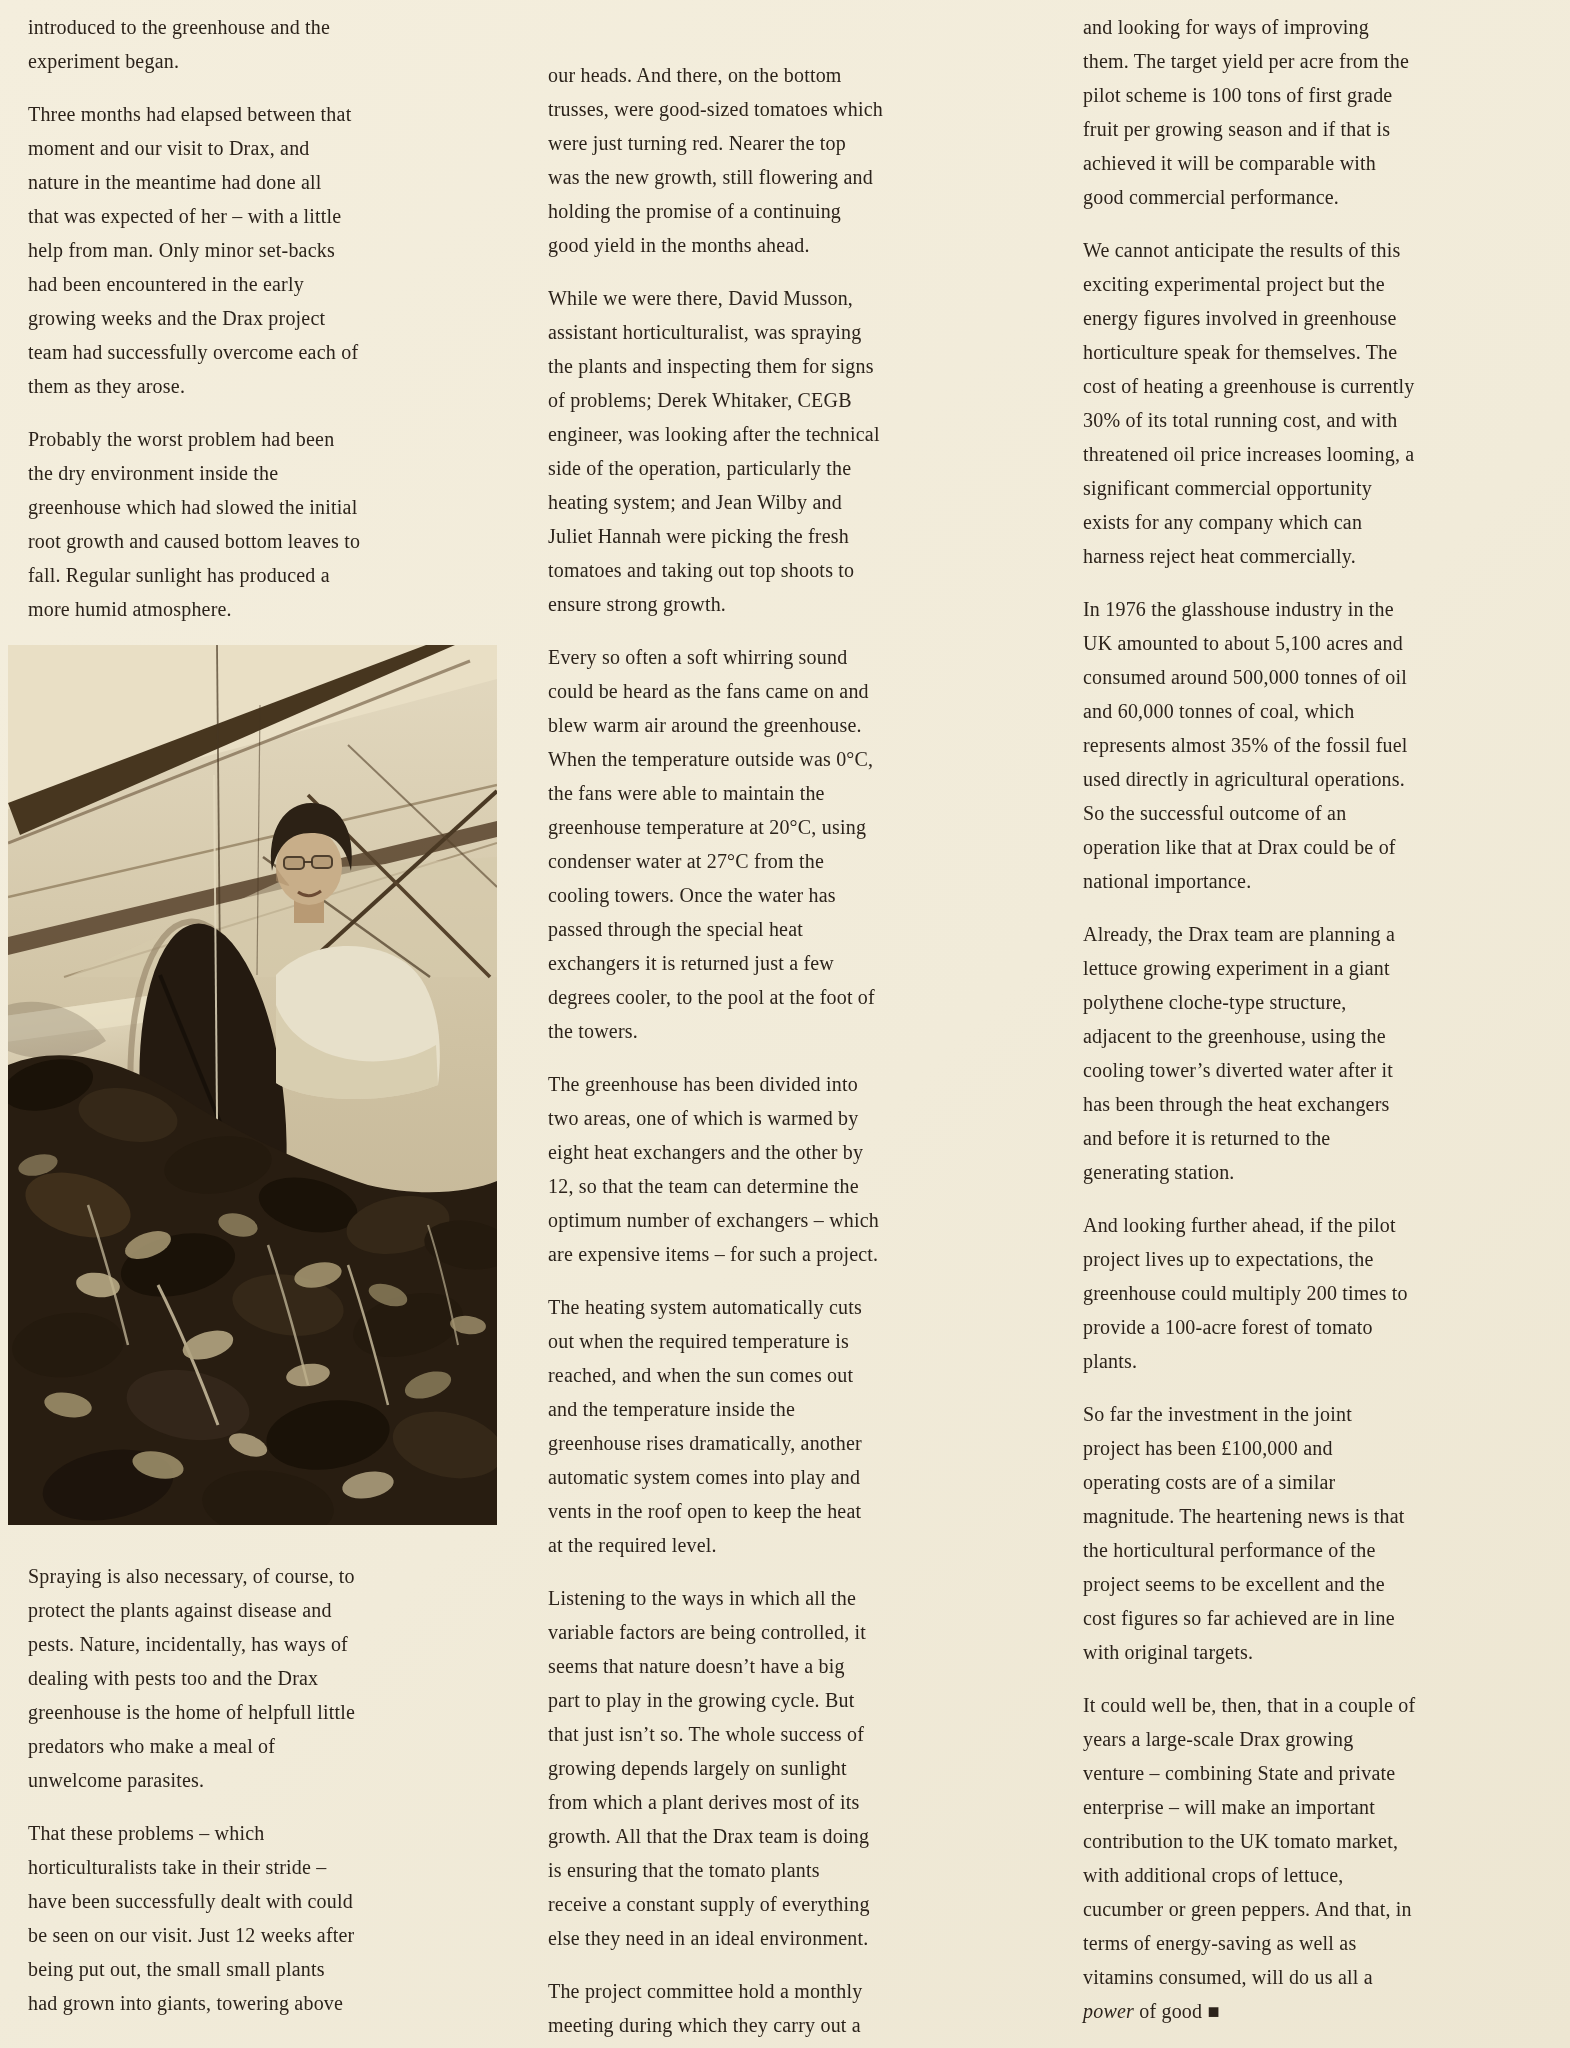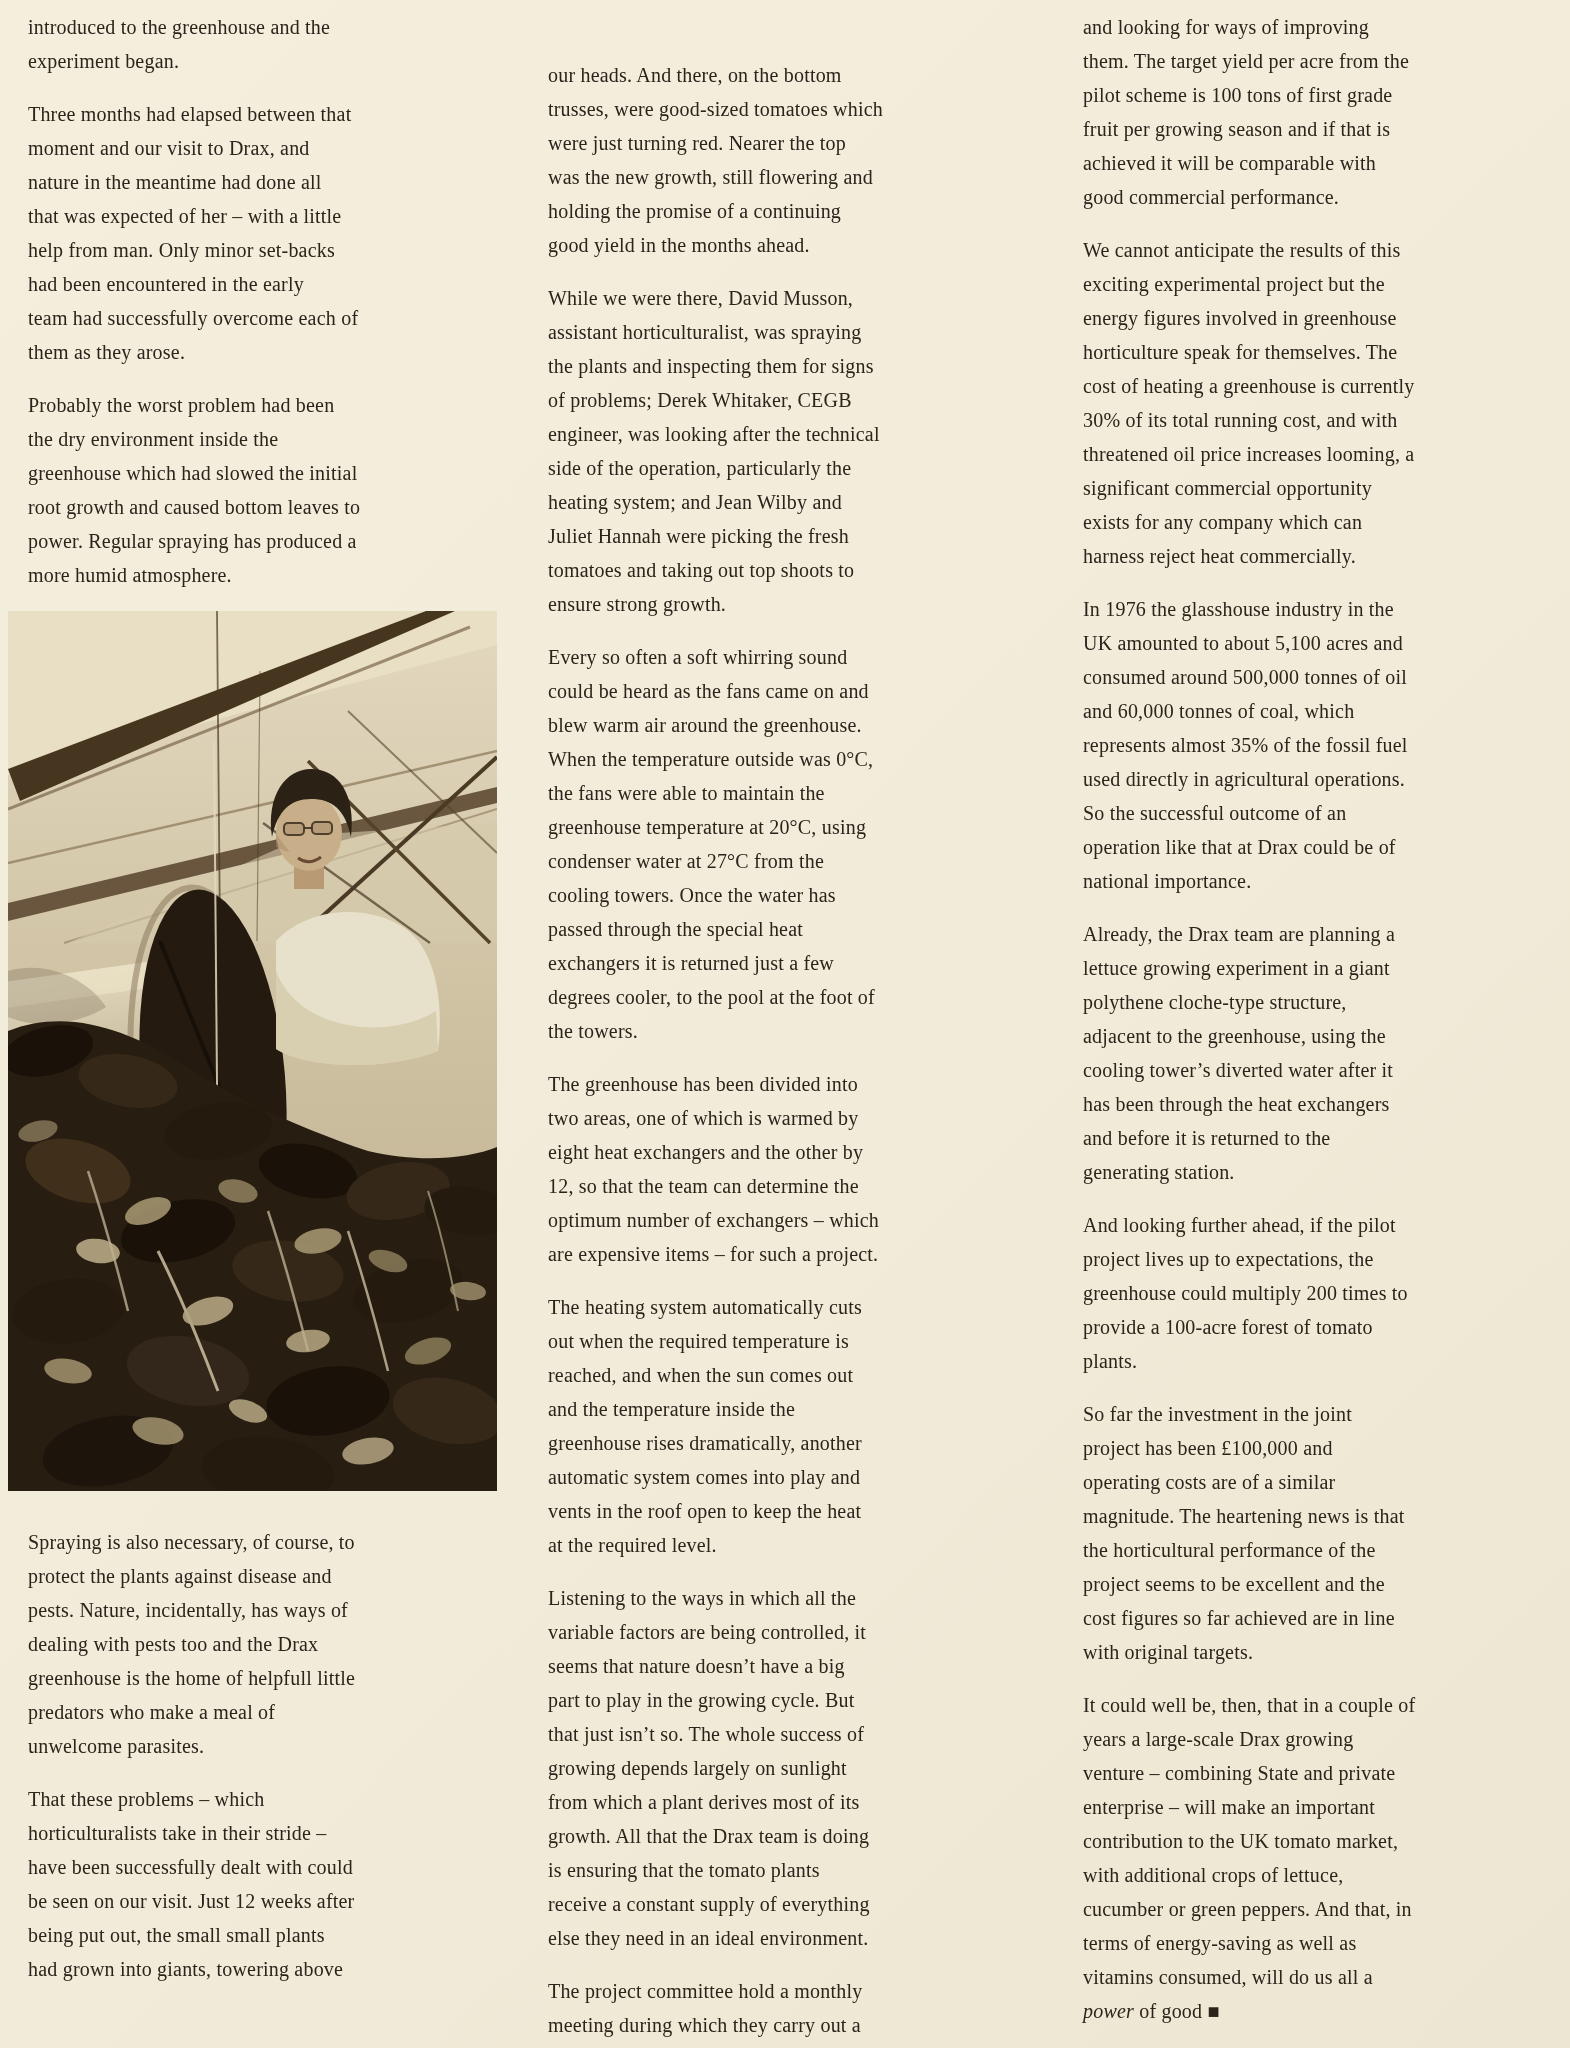--- a/index.html
+++ b/index.html
@@ -38,29 +38,30 @@
           <span class="line">introduced to the greenhouse and the</span>
           <span class="line">experiment began.</span>
         </p>
         <p>
           <span class="line">Three months had elapsed between that</span>
           <span class="line">moment and our visit to Drax, and</span>
           <span class="line">nature in the meantime had done all</span>
           <span class="line">that was expected of her – with a little</span>
           <span class="line">help from man. Only minor set-backs</span>
           <span class="line">had been encountered in the early</span>
+          <span class="line">growing weeks and the Drax project</span>
           <span class="line">team had successfully overcome each of</span>
           <span class="line">them as they arose.</span>
         </p>
         <p>
           <span class="line">Probably the worst problem had been</span>
           <span class="line">the dry environment inside the</span>
           <span class="line">greenhouse which had slowed the initial</span>
           <span class="line">root growth and caused bottom leaves to</span>
-          <span class="line">power. Regular spraying has produced a</span>
+          <span class="line">fall. Regular sunlight has produced a</span>
           <span class="line">more humid atmosphere.</span>
         </p>
   <figure class="photo" role="img" aria-label="Sepia black-and-white photograph inside the Drax greenhouse: a smiling man in a white shirt stands among tall tomato plants behind a large cylindrical warm-air fan duct, with the glazed greenhouse roof structure and diagonal glazing bars above and dense tomato foliage in the foreground.">
     <svg viewBox="0 0 489 880" xmlns="http://www.w3.org/2000/svg">
       <defs>
         <linearGradient id="phBg" x1="0" y1="0" x2="0" y2="1">
           <stop offset="0" stop-color="#e3d9c0"></stop>
           <stop offset="0.45" stop-color="#cfc2a3"></stop>
           <stop offset="1" stop-color="#b9aa8a"></stop>
         </linearGradient>

